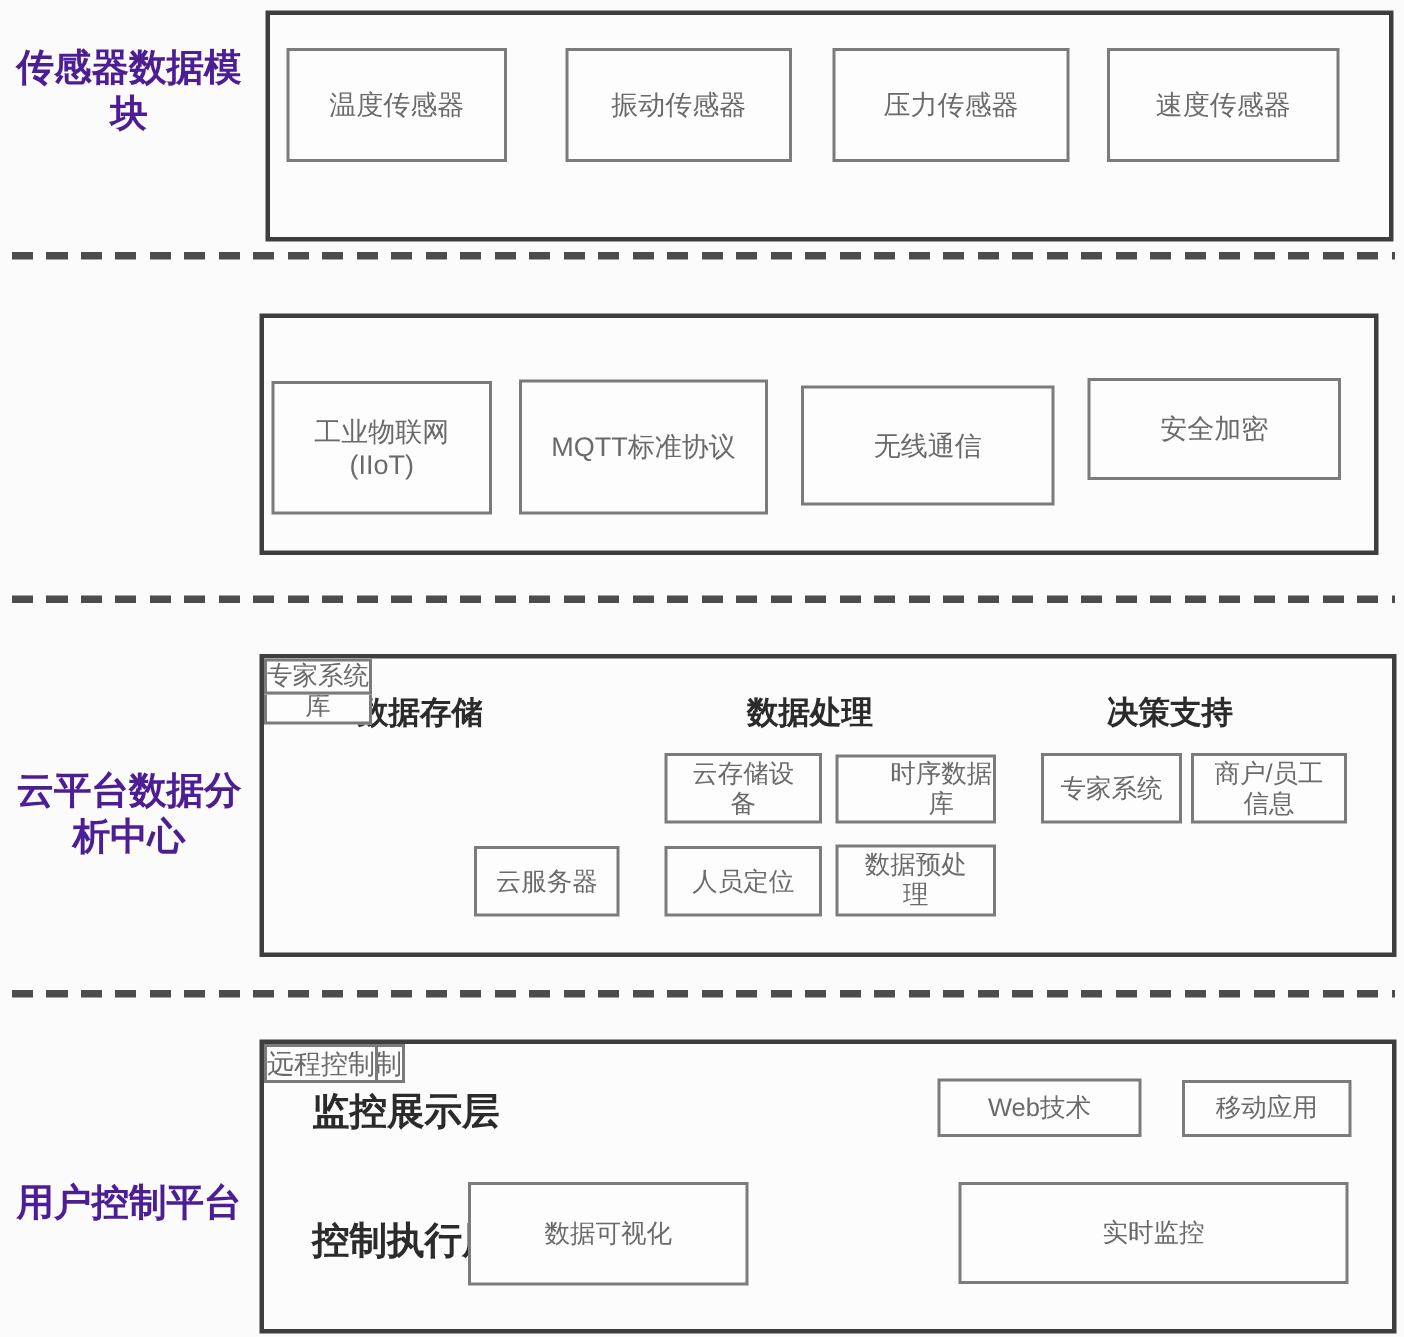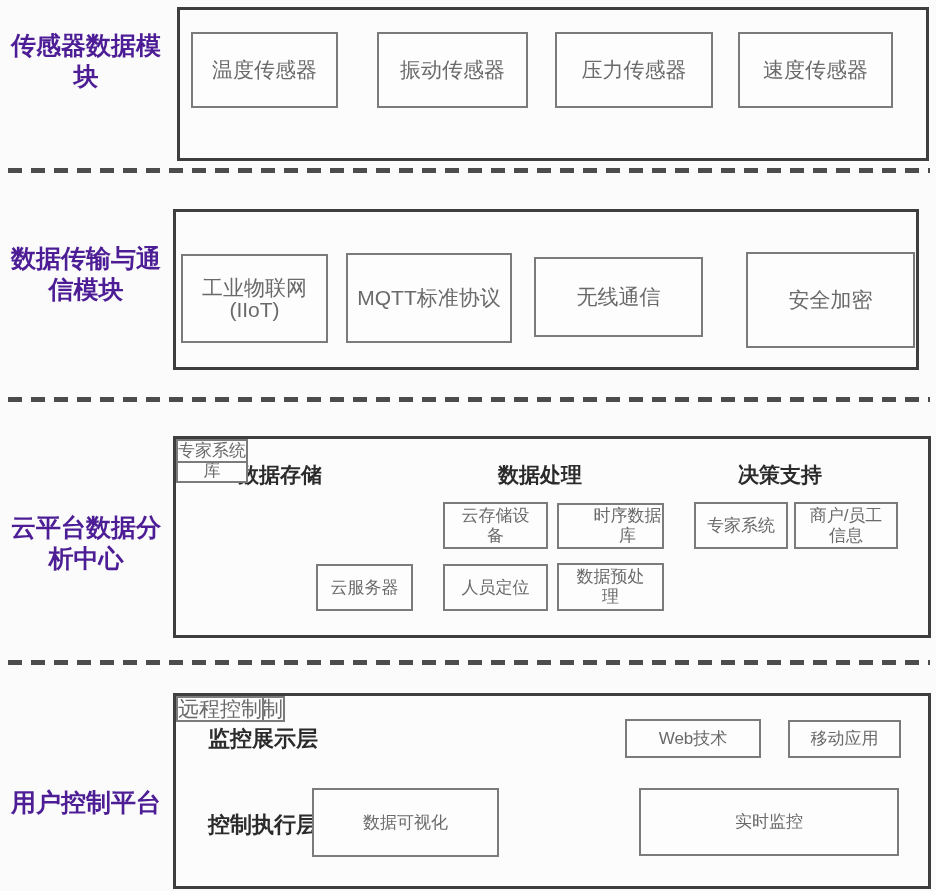--- a/index.html
+++ b/index.html
@@ -29,40 +29,40 @@
   .dash{
     position:absolute;left:8px;width:922px;height:5px;
     background:repeating-linear-gradient(to right,#4c4c4c 0px,#4c4c4c 14px,transparent 14px,transparent 23px);
   }
   #d1{top:168px}
   #d2{top:397px}
   #d3{top:660px}
   .box{
     position:absolute;border:2px solid #7b7b7b;background:#fdfdfd;
     display:flex;align-items:center;justify-content:center;
-    text-align:center;color:#6a6a6a;font-size:21px;line-height:22px;
+    text-align:center;color:#6a6a6a;font-size:18px;line-height:22px;
     white-space:pre-line;box-sizing:border-box;
   }
   .box.small{font-size:17px;line-height:20px;}
   .gtitle{
     position:absolute;font-size:21px;font-weight:bold;color:#2b2b2b;
   }
   .rtitle{
-    position:absolute;font-size:22px;font-weight:bold;color:#2b2b2b;
+    position:absolute;font-size:25px;font-weight:bold;color:#2b2b2b;
   }
   
   #s1 .box:nth-of-type(1){left:11px;top:22px;width:147px;height:76px;}
   #s1 .box:nth-of-type(2){left:197px;top:22px;width:151px;height:76px;}
   #s1 .box:nth-of-type(3){left:375px;top:22px;width:158px;height:76px;}
   #s1 .box:nth-of-type(4){left:558px;top:22px;width:155px;height:76px;}
   
   #s2 .box:nth-of-type(1){left:5px;top:42px;width:147px;height:89px;}
   #s2 .box:nth-of-type(2){left:170px;top:41px;width:166px;height:90px;}
   #s2 .box:nth-of-type(3){left:358px;top:45px;width:169px;height:80px;}
-  #s2 .box:nth-of-type(4){left:570px;top:40px;width:169px;height:96px;}
+  #s2 .box:nth-of-type(4){left:549px;top:40px;width:169px;height:68px;}
   
   #g1t{left:62px;top:22px;}
   #g2t{left:322px;top:22px;}
   #g3t{left:562px;top:22px;}
   
   #s3 .box:nth-of-type(1){left:25px;top:62px;width:105px;height:48px;}
   #s3 .box:nth-of-type(2){left:140px;top:64px;width:95px;height:46px;}
   #s3 .box:nth-of-type(3){left:25px;top:124px;width:106px;height:48px;}
   #s3 .box:nth-of-type(4){left:140px;top:125px;width:97px;height:47px;}
   #s3 .box:nth-of-type(5){left:267px;top:63px;width:105px;height:47px;}
@@ -91,22 +91,20 @@
 块</div>
   <div class="outer" id="s1">
     <div class="box">温度传感器</div>
     <div class="box">振动传感器</div>
     <div class="box">压力传感器</div>
     <div class="box">速度传感器</div>
   </div>
 
   <div class="dash" id="d1"></div>
 
-  <div class="sec-label" id="s2l">数据传输与通
-信模块</div>
   <div class="outer" id="s2">
     <div class="box">工业物联网
 (IIoT)</div>
     <div class="box">MQTT标准协议</div>
     <div class="box">无线通信</div>
     <div class="box">安全加密</div>
   </div>
 
   <div class="dash" id="d2"></div>
 

